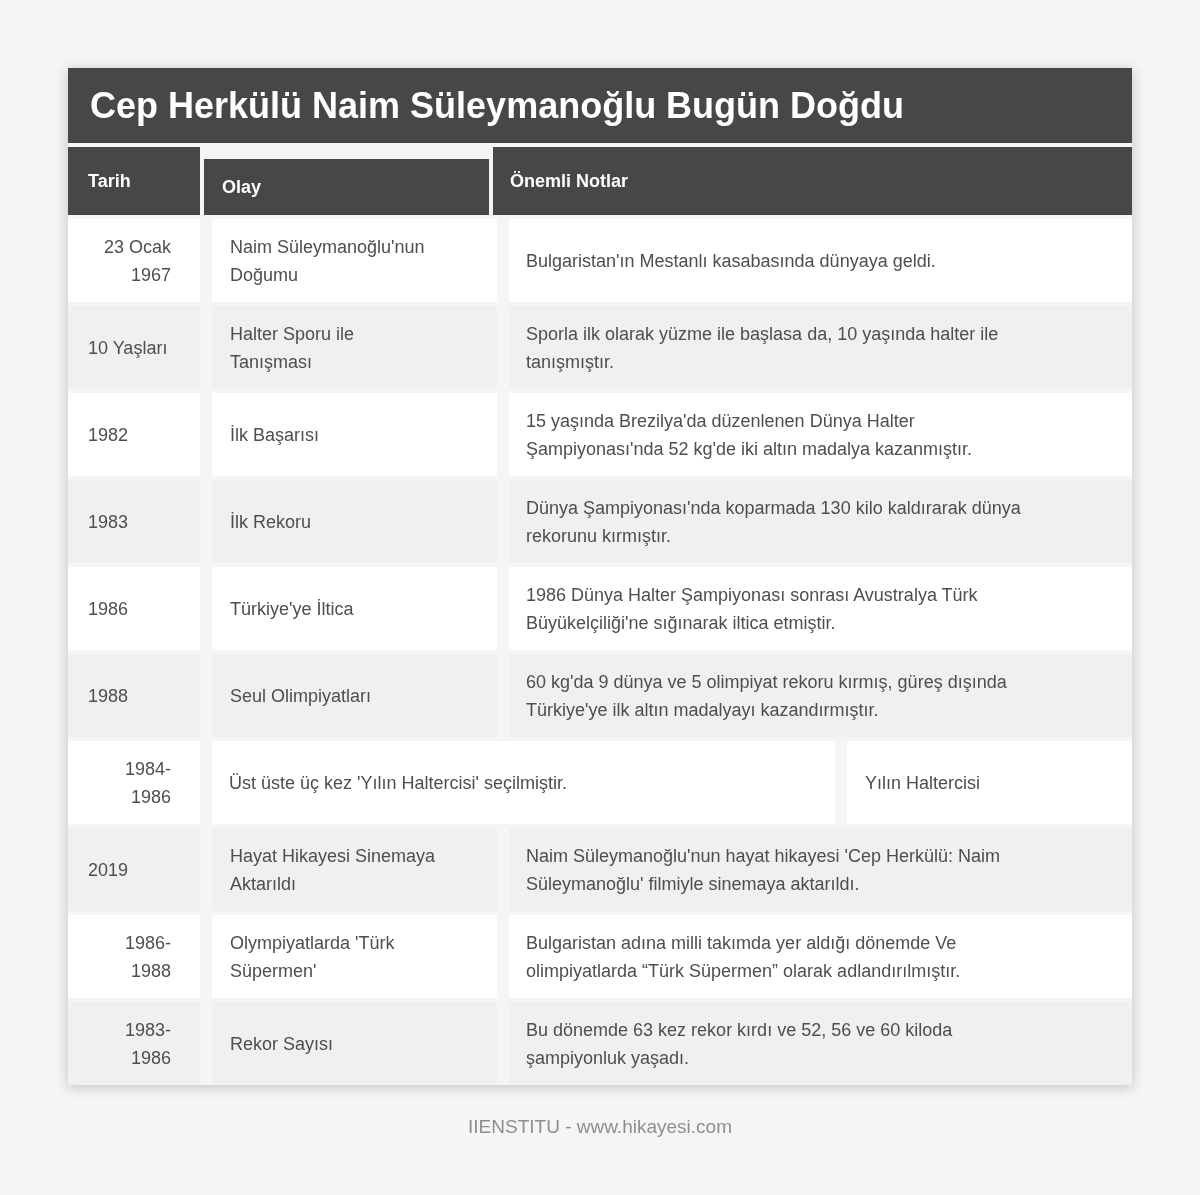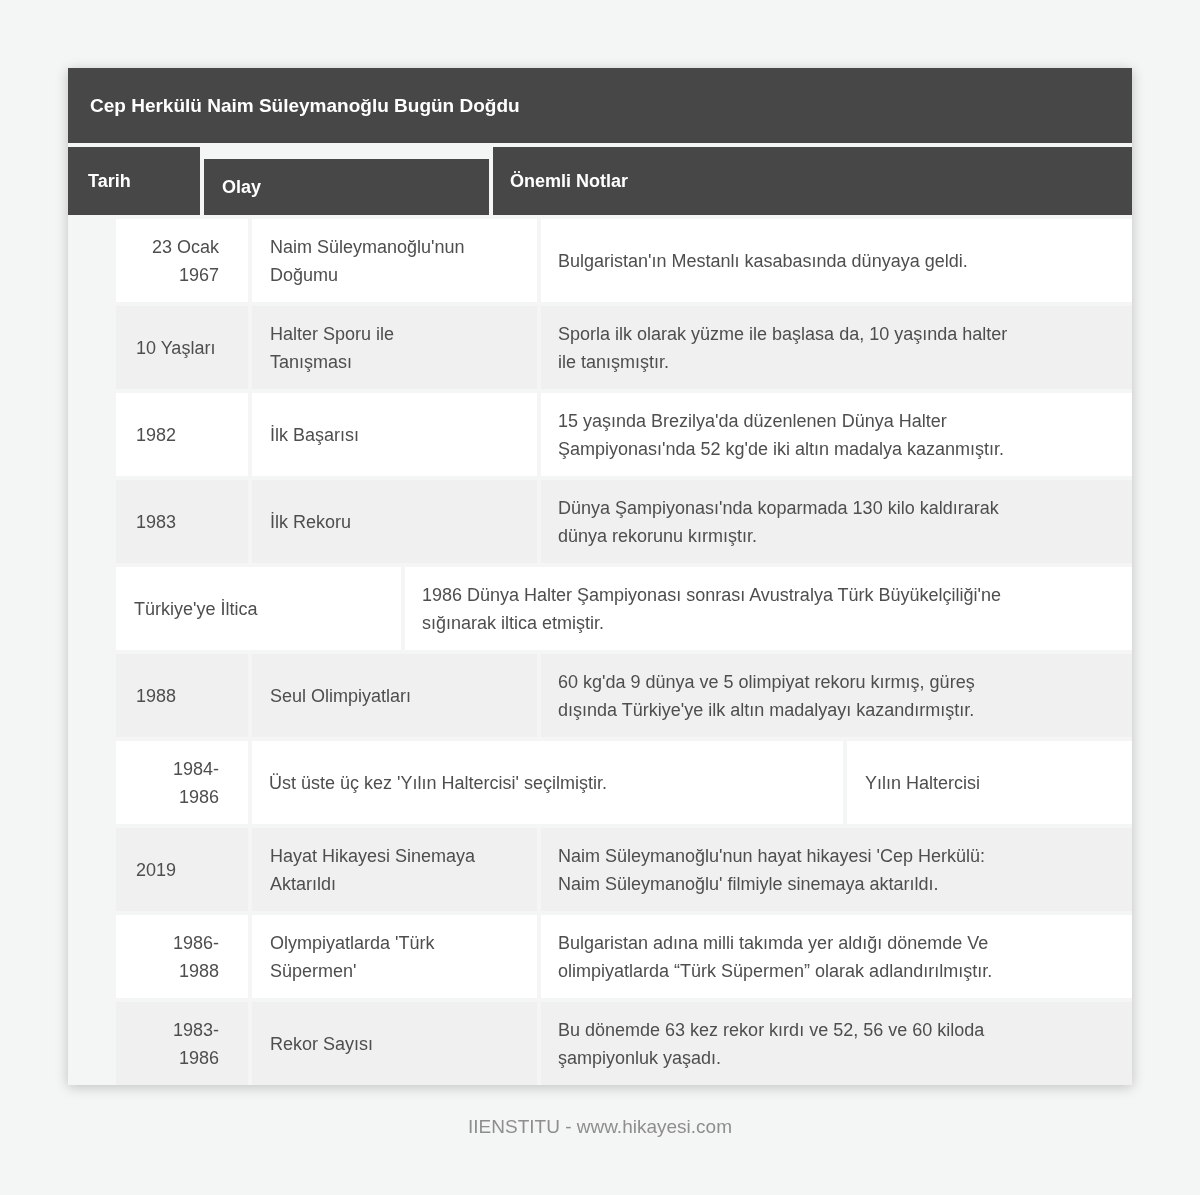--- a/index.html
+++ b/index.html
@@ -18,35 +18,35 @@
     background: #f4f5f5;
     box-shadow: 0 2px 12px rgba(0,0,0,0.22);
   }
   .title-bar {
     background: #474747;
     color: #ffffff;
     min-height: 75px;
     display: flex;
     align-items: center;
     padding-left: 22px;
-    font-size: 19px;
+    font-size: 36px;
     font-weight: bold;
   }
   .header-row { display: flex; gap: 4px; }
   .header-row .cell {
     background: #474747;
     color: #ffffff;
     font-weight: bold;
     font-size: 18px;
     min-height: 56px;
     display: flex;
     align-items: center;
   }
   .rows { display: flex; flex-direction: column; gap: 4px; }
-  .row { display: flex; gap: 4px; margin-left: 48px; }
+  .row { display: flex; gap: 12px; }
   .row .cell {
     background: #ffffff;
     color: #4e4e4e;
     font-size: 18px;
     line-height: 28px;
     min-height: 83px;
     display: flex;
     align-items: center;
   }
   .row:nth-child(even) .cell { background: #f0f0f0; }
@@ -96,20 +96,21 @@
     <div class="cell c-note">15 yaşında Brezilya'da düzenlenen Dünya Halter Şampiyonası'nda 52 kg'de iki altın madalya kazanmıştır.</div>
   </div>
 
   <div class="row">
     <div class="cell c-date">1983</div>
     <div class="cell c-event">İlk Rekoru</div>
     <div class="cell c-note">Dünya Şampiyonası'nda koparmada 130 kilo kaldırarak dünya rekorunu kırmıştır.</div>
   </div>
 
   <div class="row">
+    <div class="cell c-date">1986</div>
     <div class="cell c-event">Türkiye'ye İltica</div>
     <div class="cell c-note">1986 Dünya Halter Şampiyonası sonrası Avustralya Türk Büyükelçiliği'ne sığınarak iltica etmiştir.</div>
   </div>
 
   <div class="row">
     <div class="cell c-date">1988</div>
     <div class="cell c-event">Seul Olimpiyatları</div>
     <div class="cell c-note">60 kg'da 9 dünya ve 5 olimpiyat rekoru kırmış, güreş dışında Türkiye'ye ilk altın madalyayı kazandırmıştır.</div>
   </div>
 

